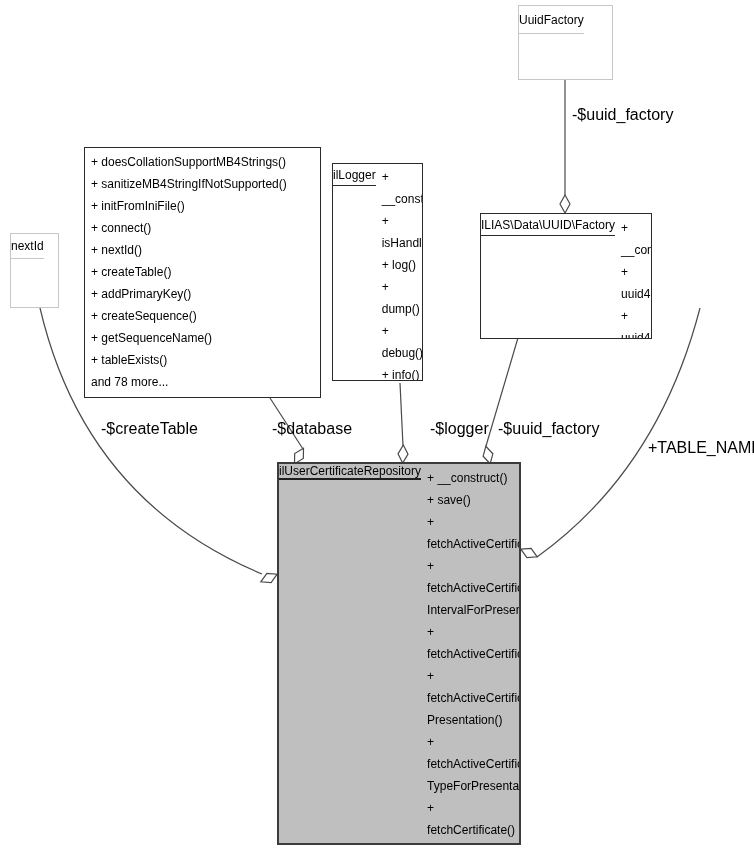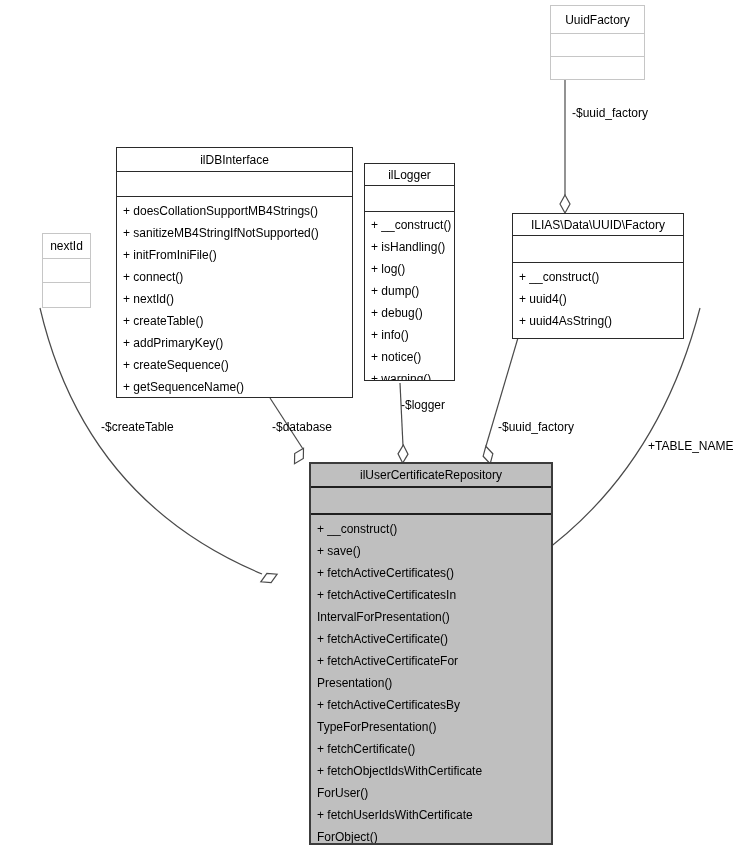--- a/index.html
+++ b/index.html
@@ -32,26 +32,25 @@
     stroke-width: 1.2;
   }
   .edges-svg polygon {
     fill: #ffffff;
     stroke: var(--edge_color);
     stroke-width: 1.2;
   }
   .uml-class {
     position: absolute;
     display: flex;
-    flex-direction: column;
+    flex-direction: row;
     background: var(--box_fill_white);
     border: 1px solid var(--box_border_dark);
     font-size: 12px;
     overflow: hidden;
-    margin-left: 32px;
   }
   .uml-class.light { border-color: var(--box_border_light); }
   .uml-class.highlight {
     background: var(--highlight_fill);
     border: 2px solid #3c3c3c;
   }
   .uml-title {
     flex: 0 0 auto;
     display: flex;
     align-items: center;
@@ -70,21 +69,21 @@
   .highlight .uml-attrs { border-bottom-color: #1f1f1f; border-bottom-width: 2px; }
   .uml-methods {
     flex: 1 1 auto;
     padding: 3px 2px 0 6px;
     line-height: 22px;
     white-space: pre-line;
     overflow: hidden;
   }
   .edge-label {
     position: absolute;
-    font-size: 12px;
+    font-size: 16px;
     white-space: nowrap;
   }
 </style>
 </head>
 <body>
 
 <div class="canvas">
 
   <svg class="edges-svg" viewBox="0 0 754 852">
 
@@ -107,21 +106,20 @@
     <polygon points="0,-9 5,0 0,9 -5,0" transform="translate(529,553) rotate(-65)"></polygon>
   </svg>
 
   <div class="uml-class light" style="left:518px; top:5px; width:95px; height:75px;">
     <div class="uml-title" style="height:28px;">UuidFactory</div>
     <div class="uml-attrs" style="height:23px;"></div>
     <div class="uml-methods"></div>
   </div>
 
   <div class="uml-class" style="left:84px; top:147px; width:237px; height:251px;">
-    <div class="uml-title" style="height:24px;">ilDBInterface</div>
     <div class="uml-attrs" style="height:25px;"></div>
     <div class="uml-methods">+ doesCollationSupportMB4Strings()
 + sanitizeMB4StringIfNotSupported()
 + initFromIniFile()
 + connect()
 + nextId()
 + createTable()
 + addPrimaryKey()
 + createSequence()
 + getSequenceName()
@@ -157,21 +155,21 @@
   </div>
 
   <div class="uml-class light" style="left:10px; top:233px; width:49px; height:75px;">
     <div class="uml-title" style="height:25px;">nextId</div>
     <div class="uml-attrs" style="height:24px;"></div>
     <div class="uml-methods"></div>
   </div>
 
 
   <div class="uml-class highlight" style="left:277px; top:462px; width:244px; height:383px;">
-    <div class="uml-title" style="height:24px;">ilUserCertificateRepository</div>
+    <div class="uml-title" style="height:16px;">ilUserCertificateRepository</div>
     <div class="uml-attrs" style="height:27px;"></div>
     <div class="uml-methods">+ __construct()
 + save()
 + fetchActiveCertificates()
 + fetchActiveCertificatesIn
 IntervalForPresentation()
 + fetchActiveCertificate()
 + fetchActiveCertificateFor
 Presentation()
 + fetchActiveCertificatesBy
@@ -186,17 +184,17 @@
 - fetchLatestVersion()
 - deactivatePreviousCertificates()
 - createUserCertificate()
 - overviewTableColumnToDbColumn()
 - getIssueDateSqlFilter()</div>
   </div>
 
   <div class="edge-label" style="left:572px; top:106px;">-$uuid_factory</div>
   <div class="edge-label" style="left:101px; top:420px;">-$createTable</div>
   <div class="edge-label" style="left:272px; top:420px;">-$database</div>
-  <div class="edge-label" style="left:401px; top:398px;">-$logger</div>
+  <div class="edge-label" style="left:401px; top:420px;padding-left:29px;">-$logger</div>
   <div class="edge-label" style="left:498px; top:420px;">-$uuid_factory</div>
   <div class="edge-label" style="left:648px; top:439px;">+TABLE_NAME</div>
 
 </div>
 
 </body></html>

